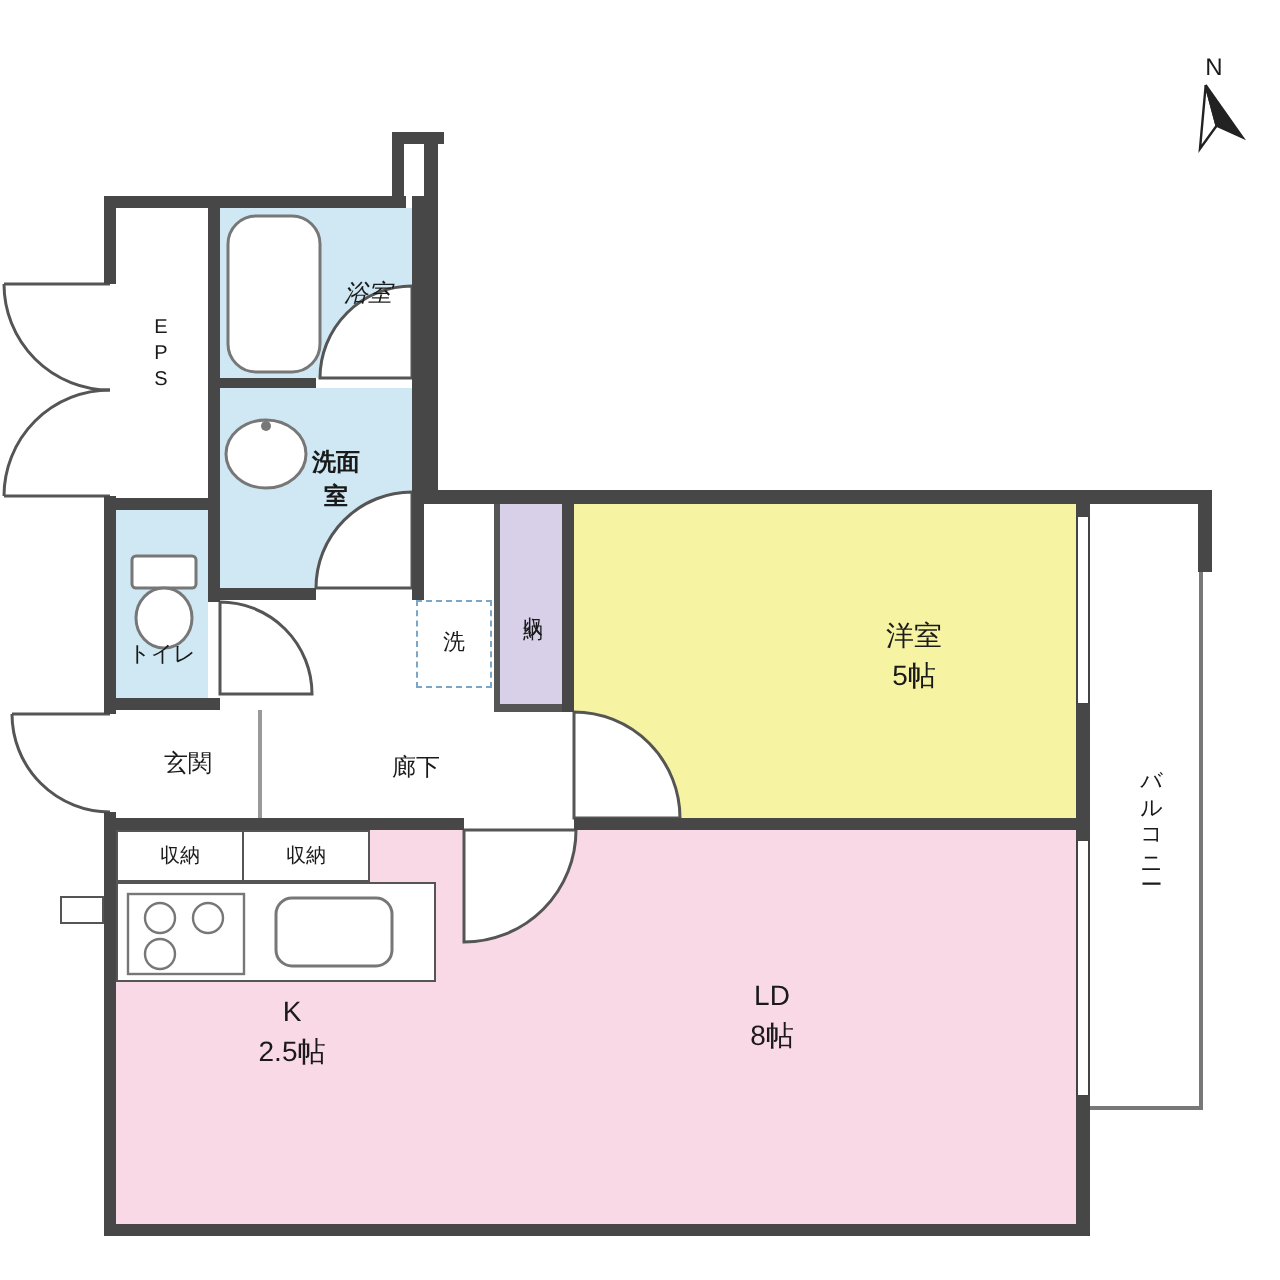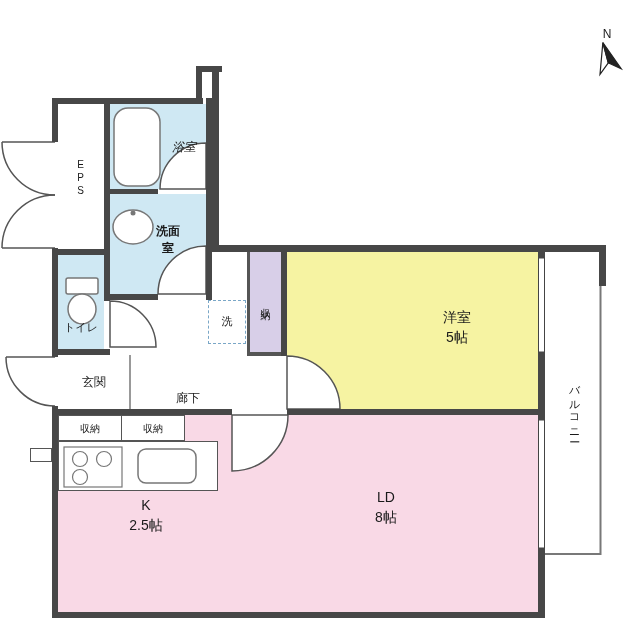--- a/index.html
+++ b/index.html
@@ -101,21 +101,21 @@
       <path d="M607 42 L596 72 L607 63 Z" fill="#fff" stroke="#222" stroke-width="1.2"></path>
       <path d="M607 42 L618 72 L607 63 Z" fill="#222" stroke="#222" stroke-width="1.2"></path>
     </g>
   </svg>
 
   <div class="label" style="left:184px;top:147px;font-size:12px;font-style:italic;">浴室</div>
   <div class="label v" style="left:80px;top:178px;font-size:10px;">EPS</div>
   <div class="label" style="left:168px;top:240px;font-size:12px;width:30px;font-weight:bold;">洗面室</div>
   <div class="label" style="left:81px;top:328px;font-size:11px;">トイレ</div>
   <div class="label" style="left:94px;top:382px;font-size:12px;">玄関</div>
-  <div class="label" style="left:188px;top:384px;font-size:12px;margin-top:14px;">廊下</div>
+  <div class="label" style="left:208px;top:384px;font-size:12px;">廊下</div>
   <div class="label" style="left:227px;top:322px;font-size:11px;">洗</div>
   <div class="label v" style="left:265px;top:302px;font-size:10px;">収納</div>
   <div class="label" style="left:412px;top:328px;font-size:14px;margin-left:45px;">洋室
 5帖</div>
   <div class="label v" style="left:574px;top:408px;font-size:11px;">バルコニー</div>
   <div class="label" style="left:386px;top:508px;font-size:14px;text-align:center;">LD
 8帖</div>
   <div class="label" style="left:146px;top:516px;font-size:14px;">K
 2.5帖</div>
   <div class="label" style="left:90px;top:429px;font-size:10px;">収納</div>

